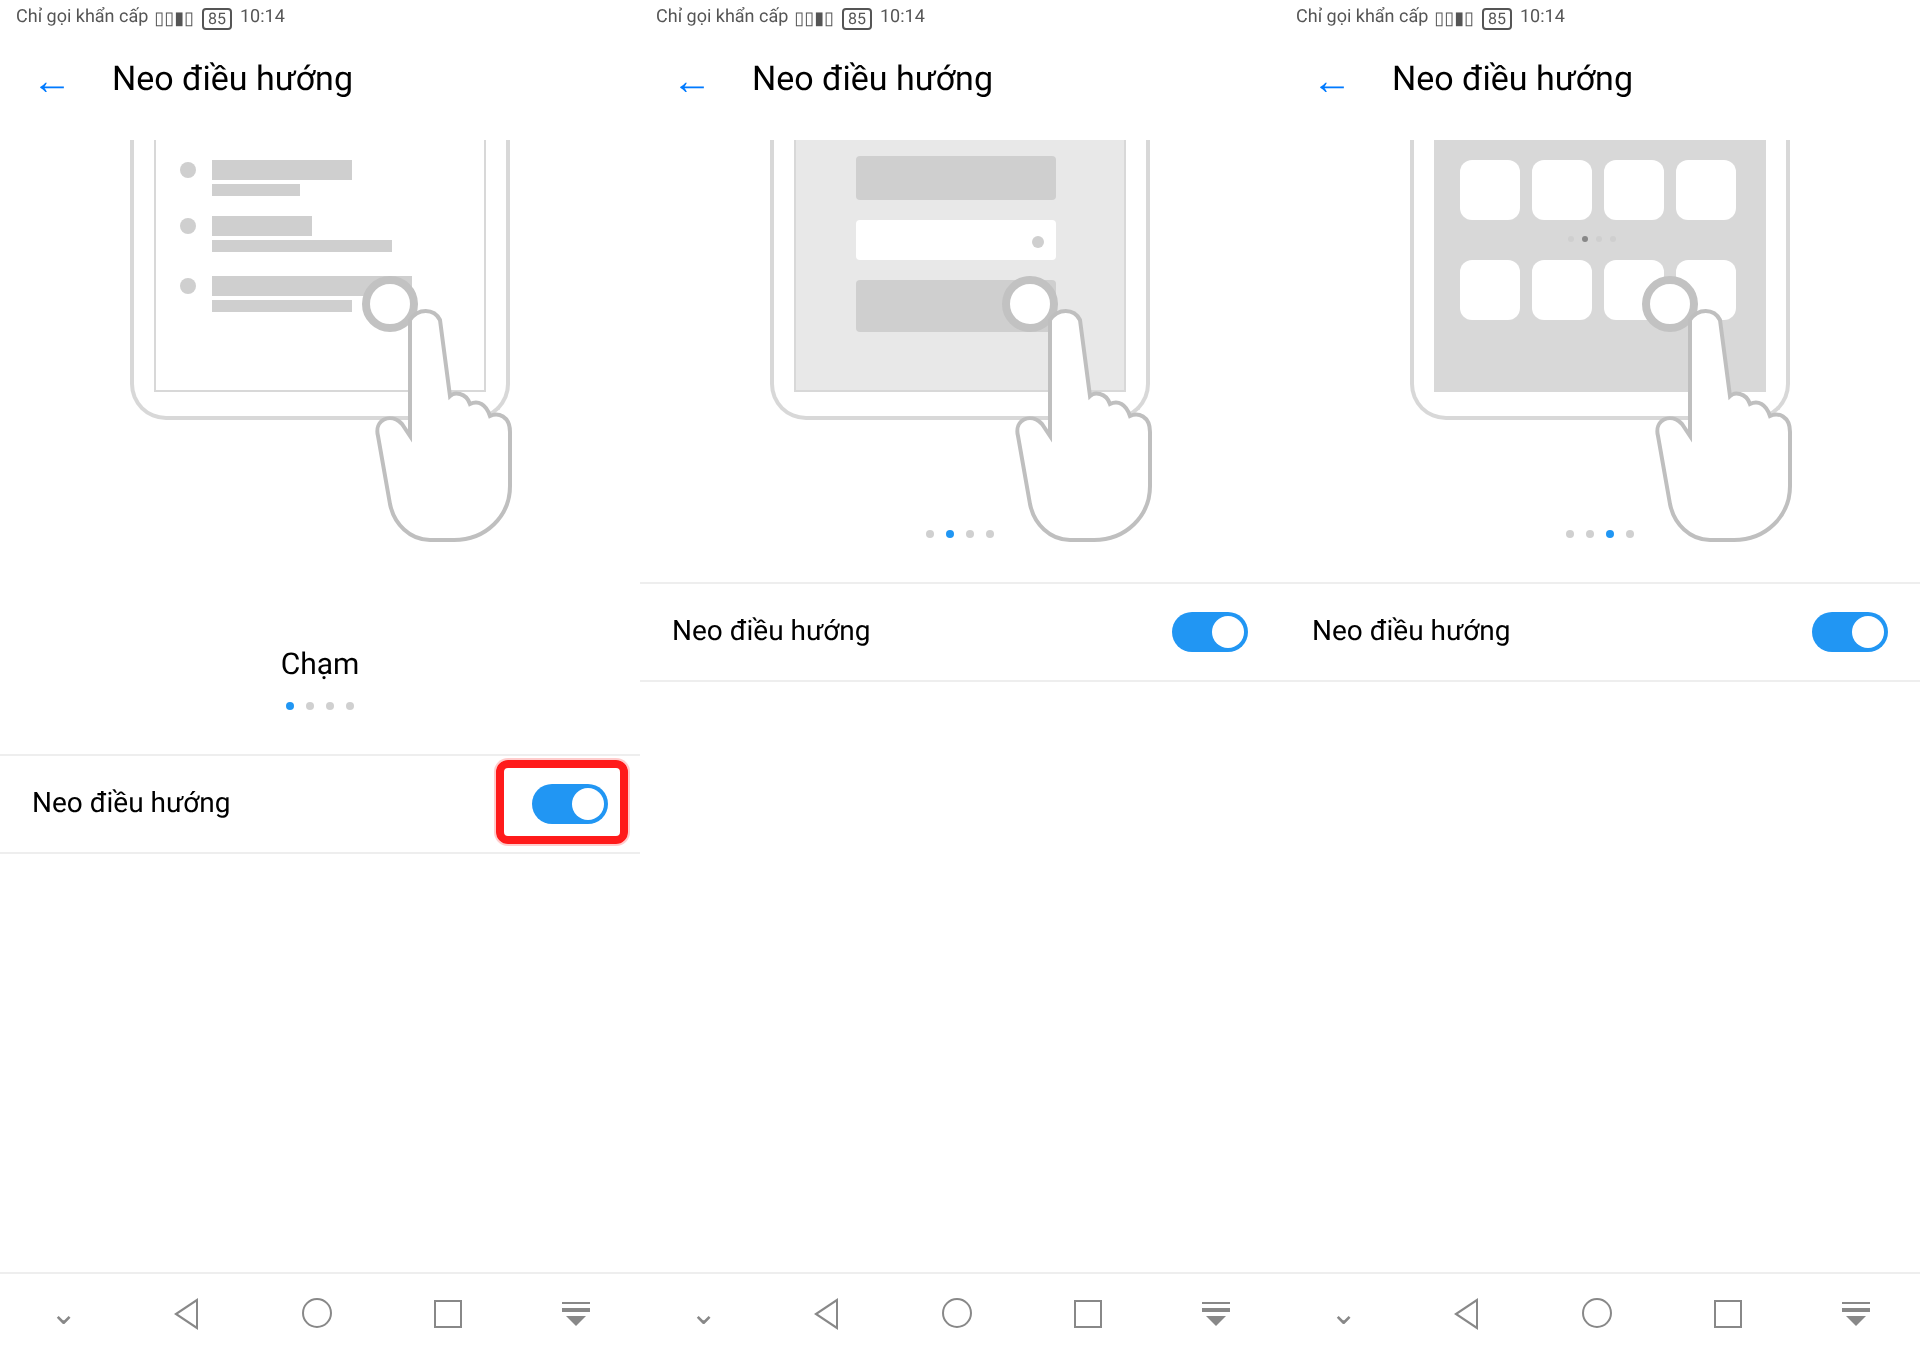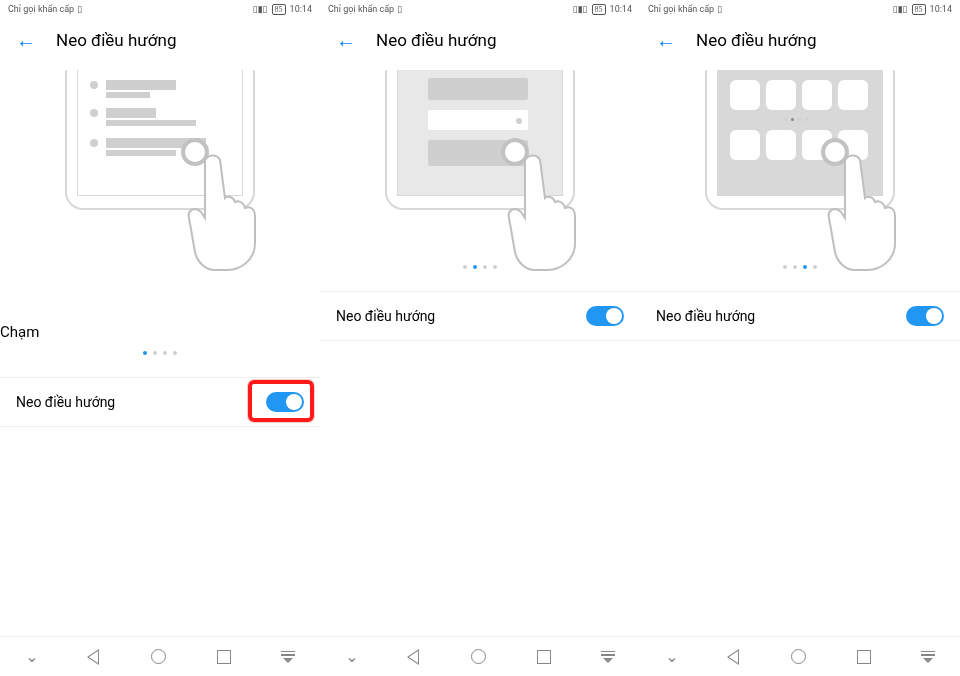--- a/index.html
+++ b/index.html
@@ -15,36 +15,34 @@
     width: 320px;
     height: 676px;
     display: flex;
     flex-direction: column;
     position: relative;
     background: #fff;
   }
   .status-bar {
     height: 18px;
     display: flex;
-    justify-content: space-between;
     align-items: center;
     padding: 0 8px;
     font-size: 9px;
     color: #555;
   }
   .status-left { display: flex; align-items: center; gap: 3px; }
   .status-right { display: flex; align-items: center; gap: 4px; }
   .sim-icon { font-size: 9px; }
   .battery-box {
     border: 1px solid #555;
     border-radius: 2px;
     padding: 0 2px;
     font-size: 8px;
     line-height: 9px;
-    font-family: Liberation Serif, serif;
   }
   .header {
     height: 44px;
     display: flex;
     align-items: center;
     padding: 0 16px;
     gap: 20px;
   }
   .back-arrow {
     color: #007aff;
@@ -102,21 +100,21 @@
     pointer-events: none;
   }
   .circle-target {
     position: absolute;
     width: 28px; height: 28px;
     border: 4px solid #c2c2c2;
     border-radius: 50%;
     background: #fff;
   }
   .caption {
-    text-align: left;
+    text-align: center;
     margin-top: 68px;
   }
   .caption-title { font-size: 15px; color: #000; }
   .caption-sub { font-size: 12px; color: #888; margin-top: 4px; }
   .pager {
     display: flex;
     justify-content: center;
     gap: 6px;
     margin-top: 10px;
   }

